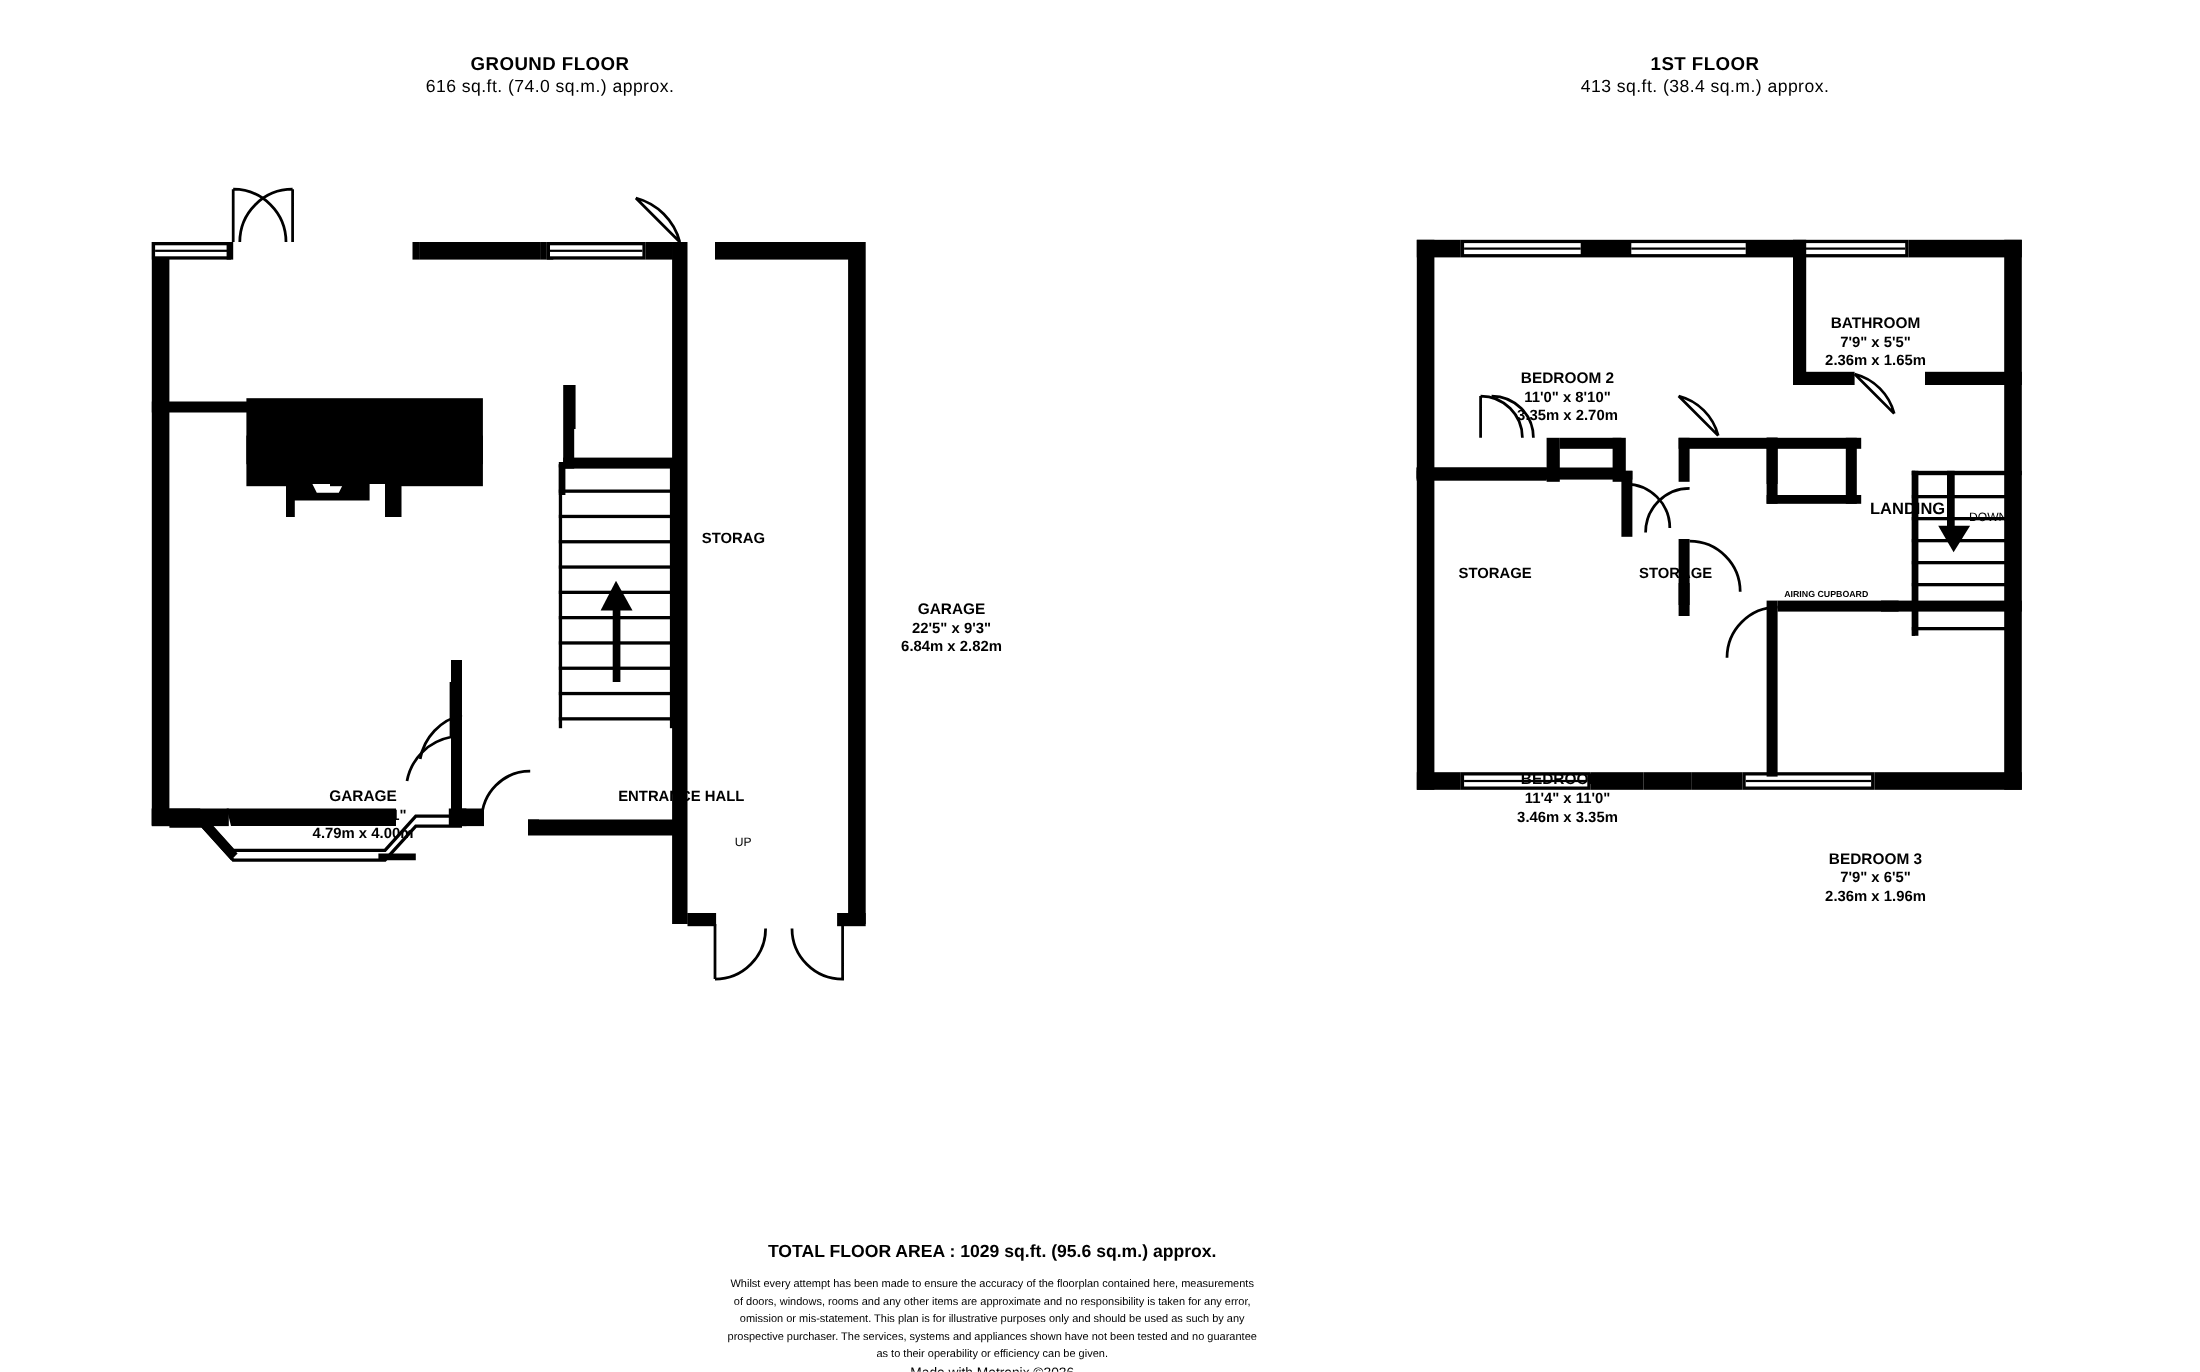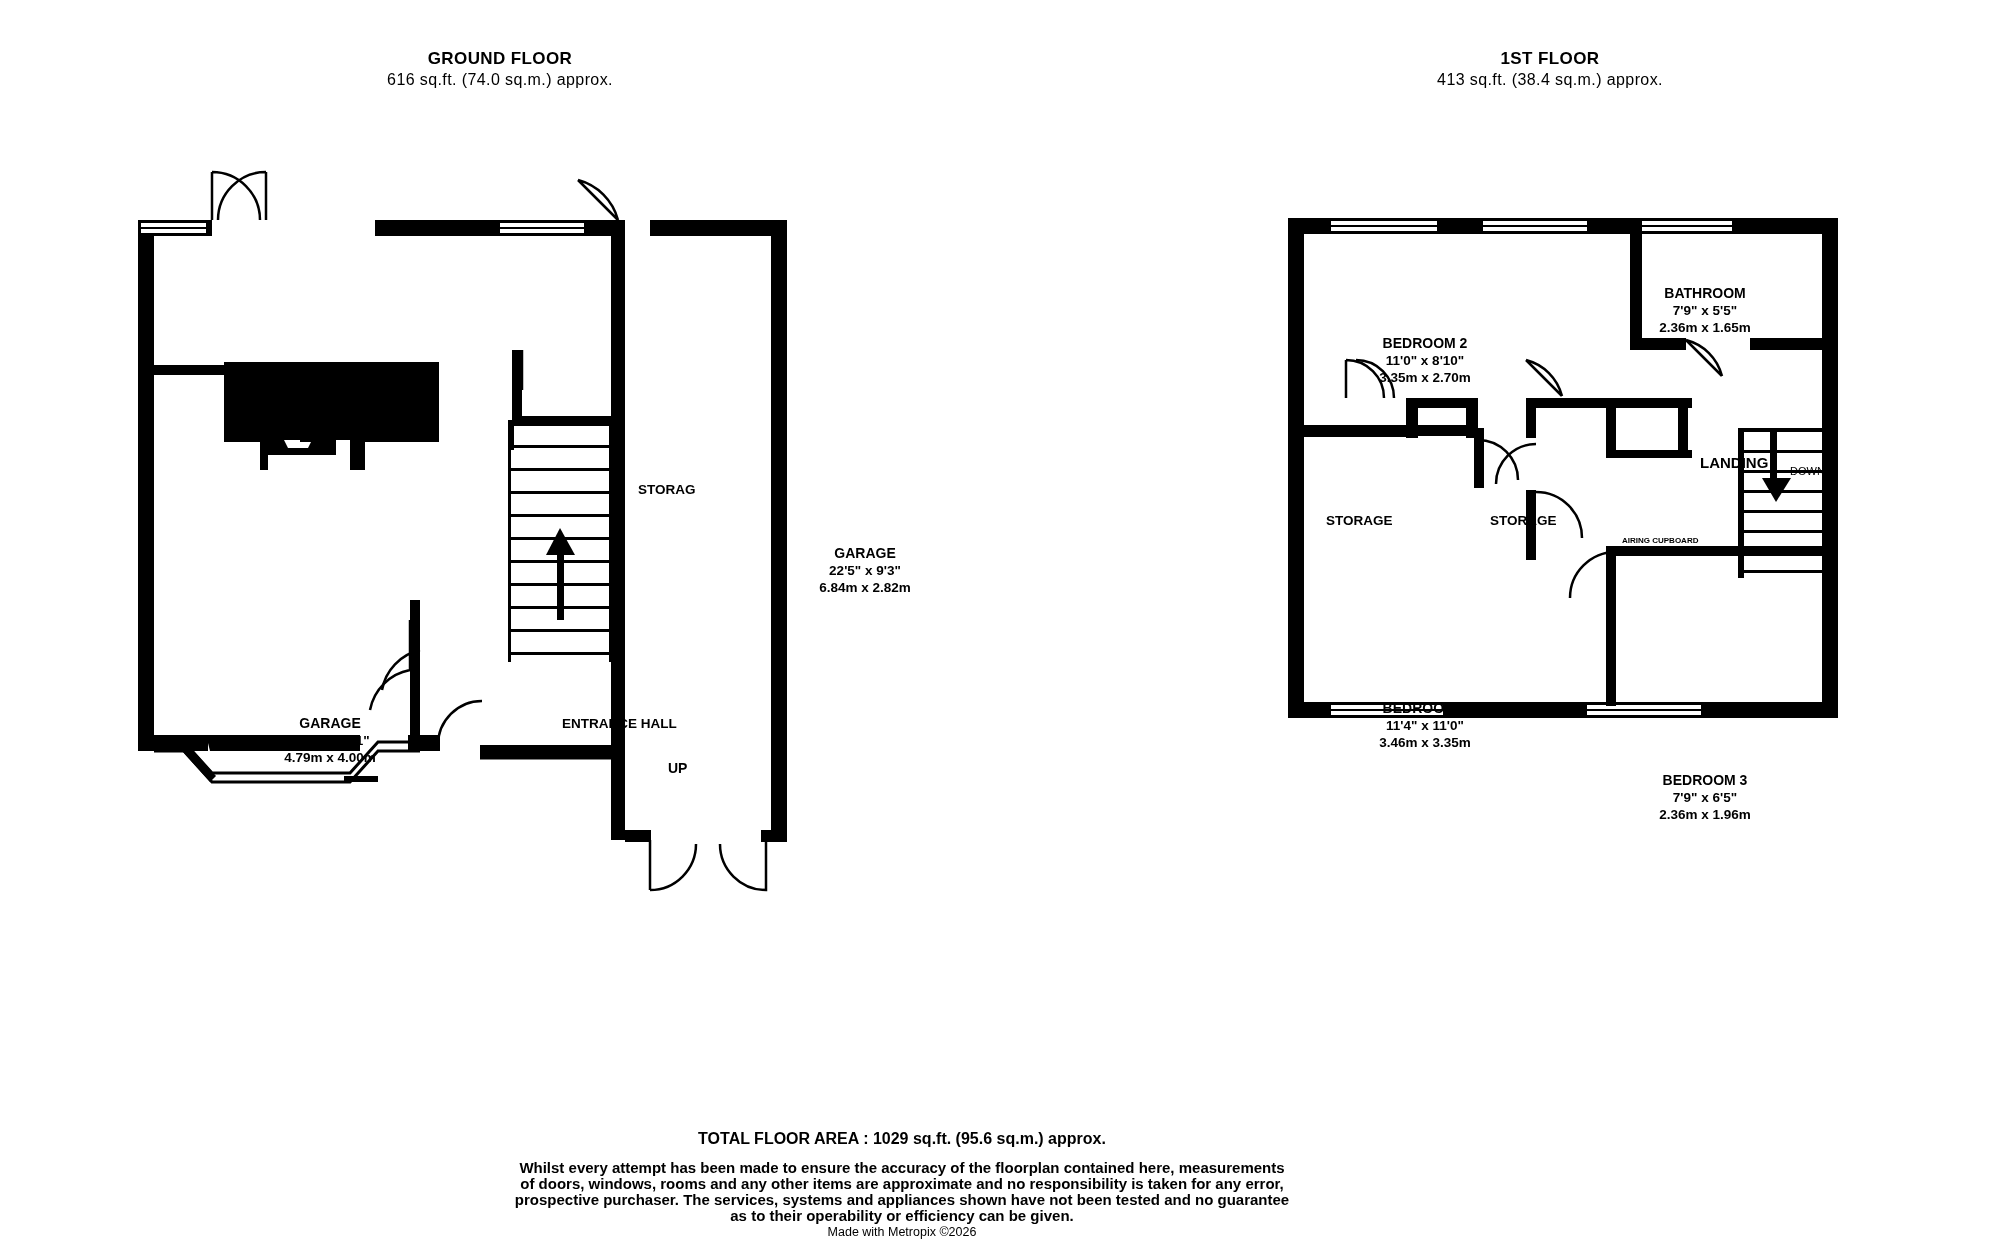--- a/index.html
+++ b/index.html
@@ -57,45 +57,45 @@
     white-space: nowrap;
   }
   .tiny-label {
     position: absolute;
     font-size: 8px;
     font-weight: bold;
     white-space: nowrap;
   }
   .up-label {
     position: absolute;
-    font-size: 14px;
-    font-weight: bold;
-    white-space: nowrap;
-  }
-  .down-label {
-    position: absolute;
     font-size: 11px;
     font-weight: normal;
     white-space: nowrap;
   }
+  .down-label {
+    position: absolute;
+    font-size: 11px;
+    font-weight: normal;
+    white-space: nowrap;
+  }
   .footer {
     position: absolute;
     left: 0;
     width: 1804px;
     text-align: center;
   }
   .total-area {
     font-size: 16px;
     font-weight: bold;
     line-height: 22px;
   }
   .disclaimer {
-    font-size: 15px;
+    font-size: 10px;
     line-height: 16px;
-    font-weight: bold;
+    font-weight: normal;
   }
   .made-with {
     font-size: 12.5px;
     line-height: 17px;
   }
   svg { display: block; }
 </style>
 </head>
 <body>
 
@@ -395,18 +395,19 @@
 
   <div class="tiny-label" style="left: 1622px; top: 536px;">AIRING CUPBOARD</div>
 
   <div class="footer" style="top: 1128px;">
     <div class="total-area">TOTAL FLOOR AREA : 1029 sq.ft. (95.6 sq.m.) approx.</div>
   </div>
 
   <div class="footer" style="top: 1160px;">
     <div class="disclaimer">Whilst every attempt has been made to ensure the accuracy of the floorplan contained here, measurements</div>
     <div class="disclaimer">of doors, windows, rooms and any other items are approximate and no responsibility is taken for any error,</div>
+    <div class="disclaimer">omission or mis-statement. This plan is for illustrative purposes only and should be used as such by any</div>
     <div class="disclaimer">prospective purchaser. The services, systems and appliances shown have not been tested and no guarantee</div>
     <div class="disclaimer">as to their operability or efficiency can be given.</div>
     <div class="made-with">Made with Metropix ©2026</div>
   </div>
 
 </div>
 
 </body></html>

